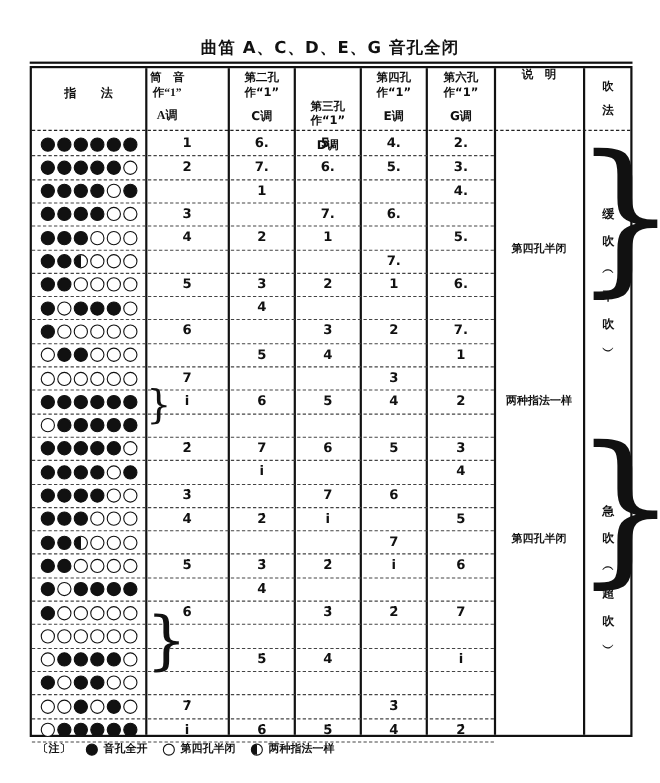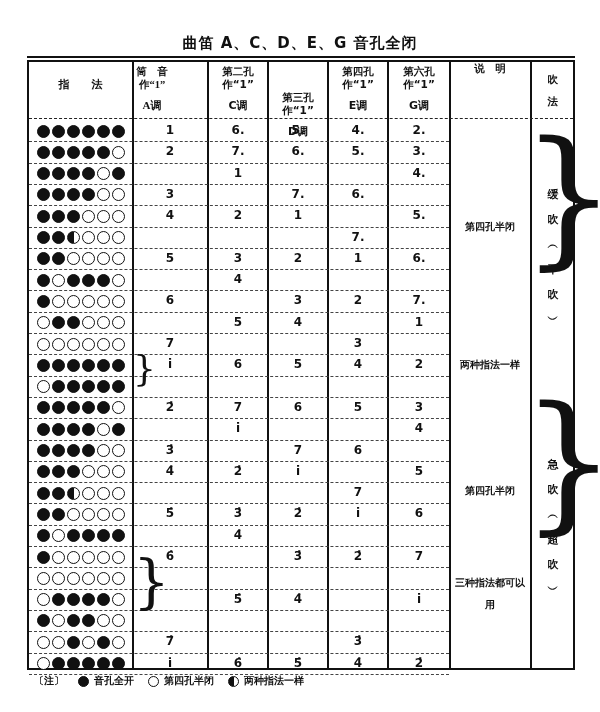--- a/index.html
+++ b/index.html
@@ -395,21 +395,20 @@
       <div class="note" style="left: 104px; width: 74px; top: 593.5px;">i̇</div>
       <div class="note" style="left: 180px; width: 58px; top: 593.5px;">6̇</div>
       <div class="note" style="left: 240px; width: 58px; top: 593.5px;">5̇</div>
       <div class="note" style="left: 300px; width: 58px; top: 593.5px;">4̇</div>
       <div class="note" style="left: 360px; width: 60px; top: 593.5px;">2̇</div>
     </div>
 
   <div class="desc" style="top:158px;">第四孔半闭</div>
   <div class="desc" style="top:296px;width:70px;left:426px;">两种指法一样</div>
   <div class="desc" style="top:422px;">第四孔半闭</div>
-  <div class="desc" style="top:510px;width:70px;left:426px;line-height:22px;">三种指法都可以用</div>
 
   <div class="brace" style="left:88px;top:0;" id="brace-holder"></div>
 
   <div class="mode" id="mode0" style="top:120px;">
       <div>缓</div>
       <div>吹</div>
       <div>︵</div>
       <div>平</div>
       <div>吹</div>
       <div>︶</div>

